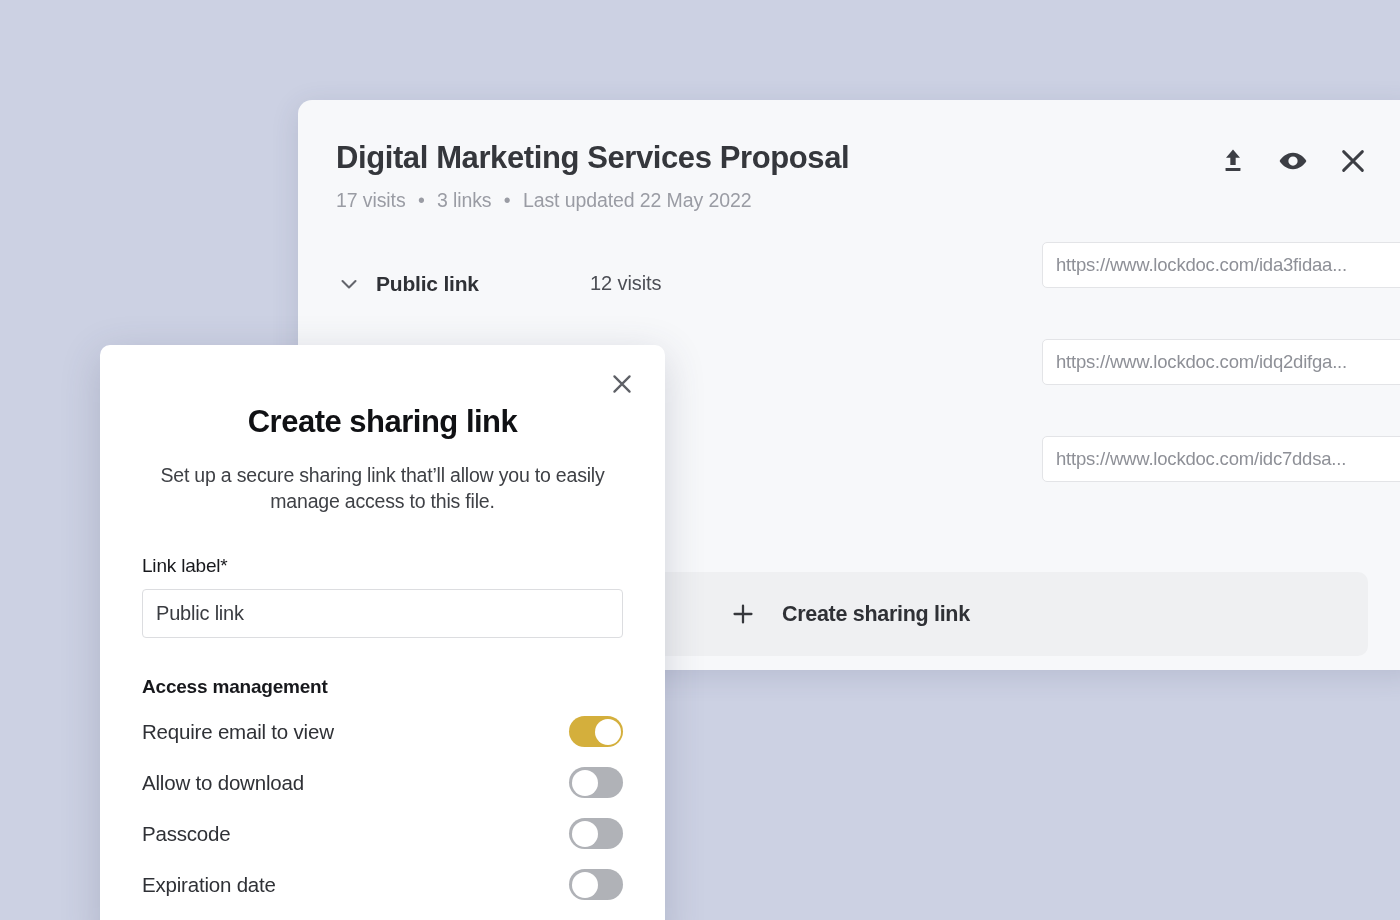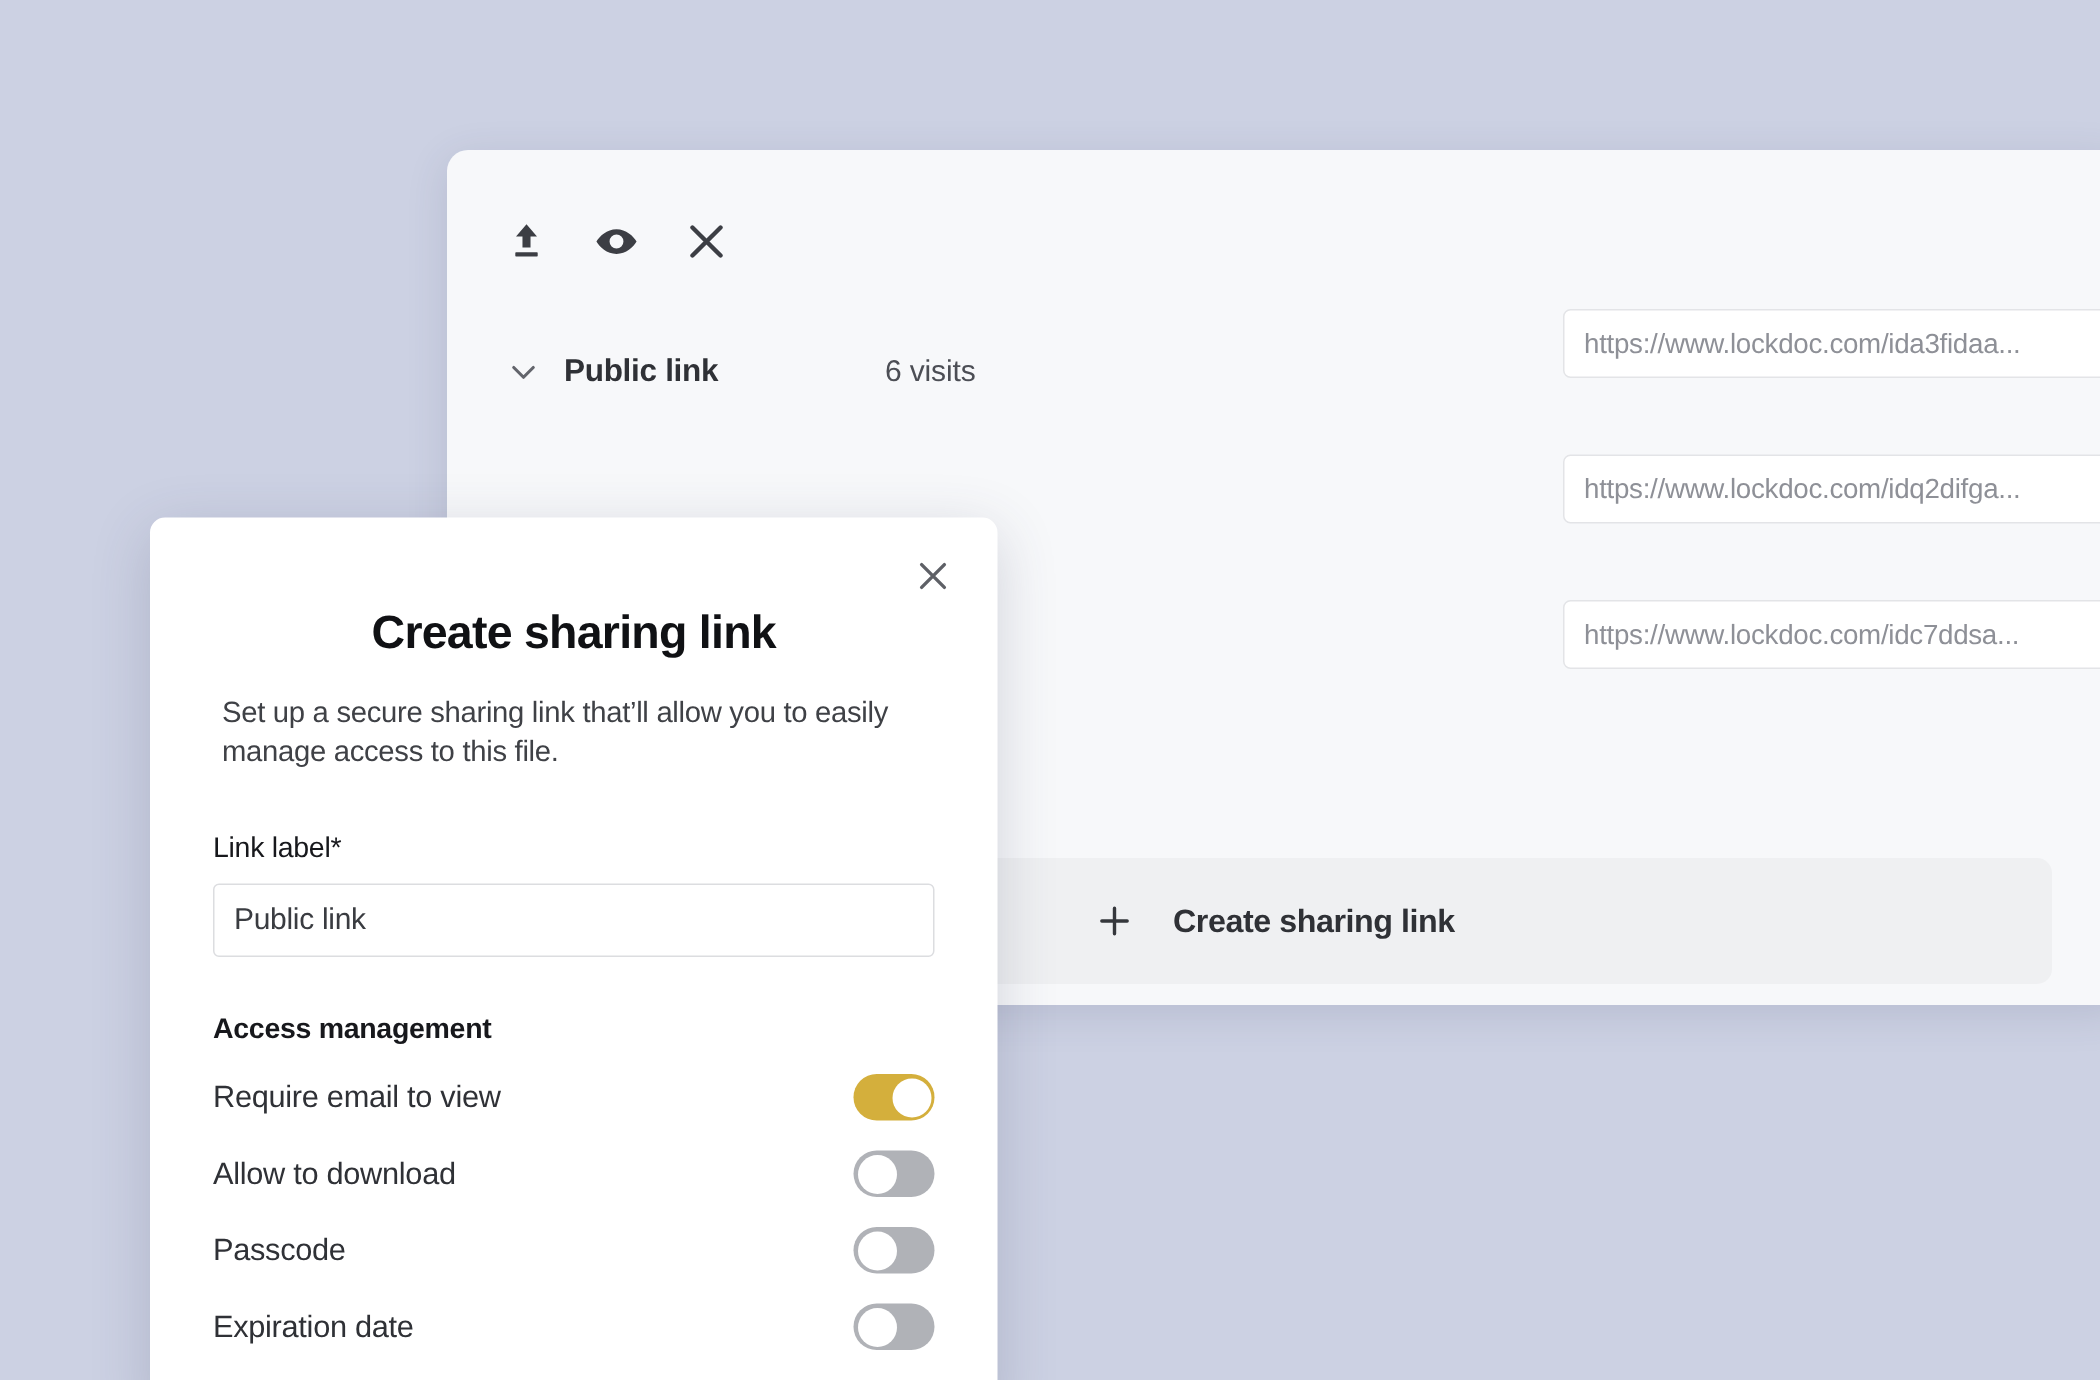--- a/index.html
+++ b/index.html
@@ -211,20 +211,21 @@
     margin-top: 59px;
     text-align: center;
     font-size: 31px;
     font-weight: 700;
     color: #101114;
     letter-spacing: -0.5px;
   }
 
   #modal-desc {
     margin-top: 22px;
+    text-align: center;
     font-size: 19.5px;
     line-height: 1.35;
     color: #3f4146;
     letter-spacing: -0.2px;
     padding: 0 6px;
   }
 
   .field-label {
     margin-top: 40px;
     font-size: 19px;
@@ -270,20 +271,30 @@
     letter-spacing: -0.2px;
   }
   .access-row:first-of-type { margin-top: 19px; }
 </style>
 </head>
 <body>
 
 <div id="file-card">
 
   <div id="card-header">
+    <div>
+      <div id="doc-title">Digital Marketing Services Proposal</div>
+      <div id="doc-meta">
+        <span>17 visits</span>
+        <span class="sep">•</span>
+        <span>3 links</span>
+        <span class="sep">•</span>
+        <span>Last updated 22 May 2022</span>
+      </div>
+    </div>
 
     <div id="header-actions">
       <div class="hdr-icon">
         <svg width="28" height="28" viewBox="0 0 24 24" fill="currentColor" aria-hidden="true">
           <path d="M12 2.2 L18 9.2 H14.3 V15.4 H9.7 V9.2 H6 Z"></path>
           <rect x="5.6" y="18.1" width="12.8" height="2.5" rx="0.4"></rect>
         </svg>
       </div>
       <div class="hdr-icon">
         <svg width="30" height="30" viewBox="0 0 24 24" fill="currentColor" aria-hidden="true">
@@ -301,21 +312,21 @@
 
   <div id="links-area">
 
     <div id="public-link-header">
       <span id="chevron-down">
         <svg width="24" height="24" viewBox="0 0 24 24" fill="none" stroke="currentColor" stroke-width="2.1" stroke-linecap="round" stroke-linejoin="round" aria-hidden="true">
           <path d="M5.5 9 L12 15.5 L18.5 9"></path>
         </svg>
       </span>
       <span id="public-link-label">Public link</span>
-      <span id="public-link-visits">6 visits</span>
+      <span id="public-link-visits">12 visits</span>
     </div>
 
     <div id="link-rows">
 
       <div class="link-row">
         <input class="url-input" type="text" readonly="" value="https://www.lockdoc.com/ida3fidaa..." style="">
 
       </div>
 
       <div class="link-row">

